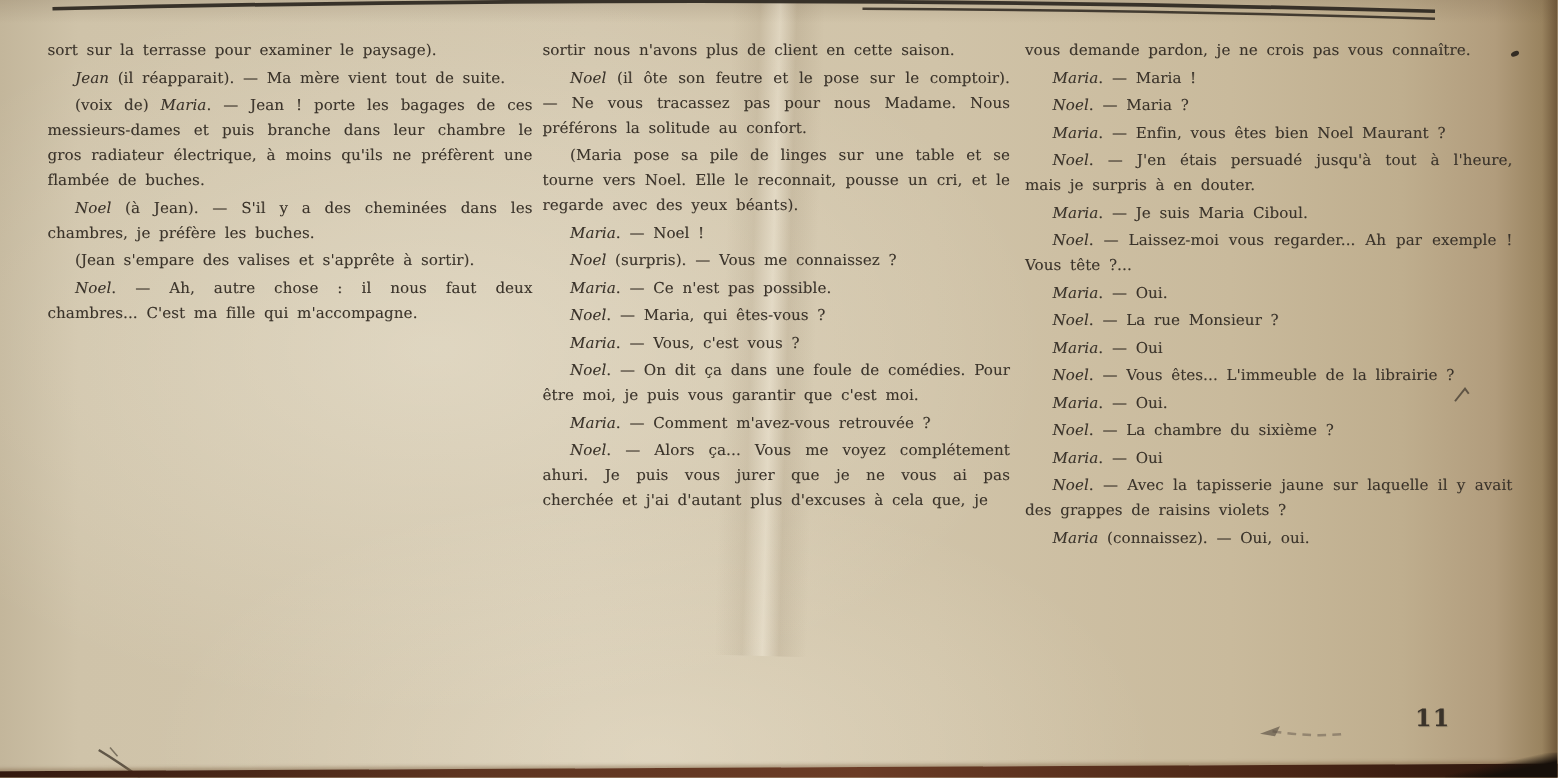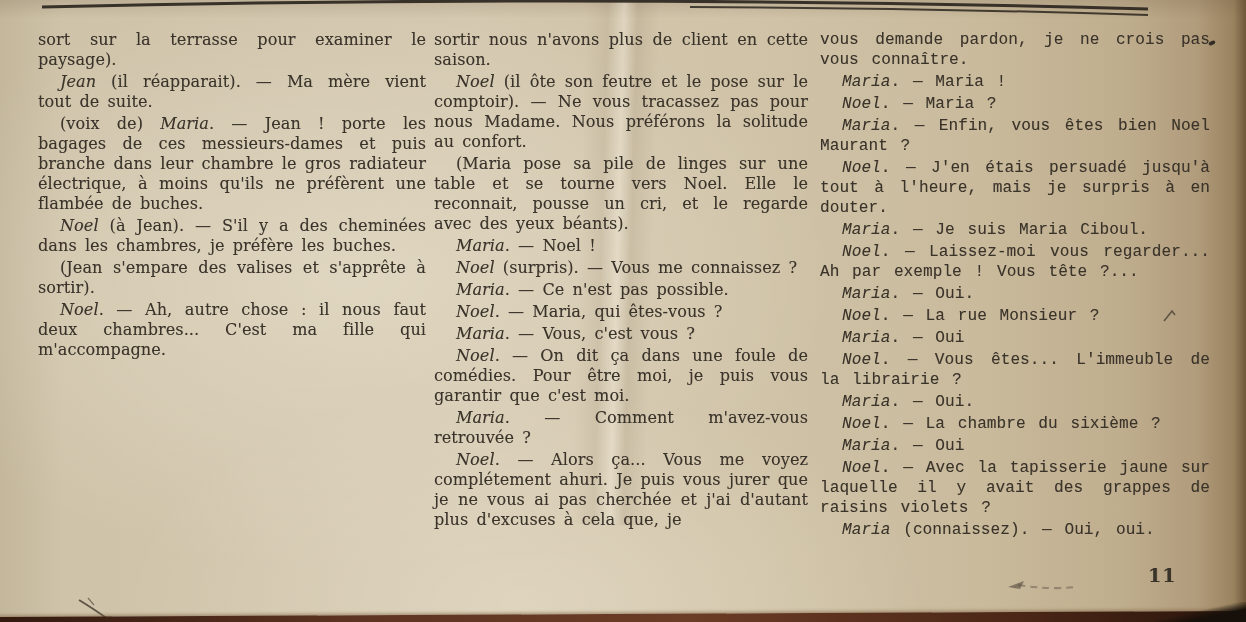--- a/index.html
+++ b/index.html
@@ -23,35 +23,34 @@
     color:var(--ink);
   }
   .crease{
     position:absolute;left:586px;top:0;width:74px;height:525px;
     background:linear-gradient(90deg,rgba(120,100,72,0) 0%,rgba(118,98,70,.10) 30%,rgba(255,250,238,.30) 52%,rgba(118,98,70,.13) 70%,rgba(120,100,72,0) 100%);
     transform:rotate(1.6deg);transform-origin:50% 0;
     pointer-events:none;
   }
   .col{
     position:absolute;top:30px;
-    font-size:16px;line-height:20px;
+    font-size:12px;line-height:20px;
     text-align:justify;word-spacing:3px;letter-spacing:.1px;
     text-shadow:.3px .3px .5px rgba(58,51,42,.30);
   }
   #col1{left:38px;width:388px;}
   #col2{left:434px;width:374px;}
-  #col3{left:820px;width:390px;font-family:Liberation Mono, monospace;}
+  #col3{left:820px;width:390px;}
   .col p{margin:0 0 2px 0;}
   .col p.ind{text-indent:22px;}
   .it{font-style:italic;}
   #pagenum{
     position:absolute;left:1132px;top:564px;
     font-size:19px;font-weight:bold;letter-spacing:1px;
     text-shadow:.4px .4px .6px rgba(58,51,42,.4);
-    margin-left:16px;
   }
   #overlay{position:absolute;left:0;top:0;pointer-events:none;}
   #bottom-strip{
     position:absolute;left:-6px;bottom:-7px;width:1262px;height:15px;
     background:linear-gradient(90deg,#33190f 0%,#5e3521 30%,#6b3c26 55%,#4a2616 82%,#27130b 100%);
     box-shadow:0 -2px 3px rgba(120,90,60,.45);
     transform:rotate(-0.28deg);transform-origin:50% 100%;
   }
   #corner-shadow{
     position:absolute;right:0;bottom:0;width:90px;height:20px;

